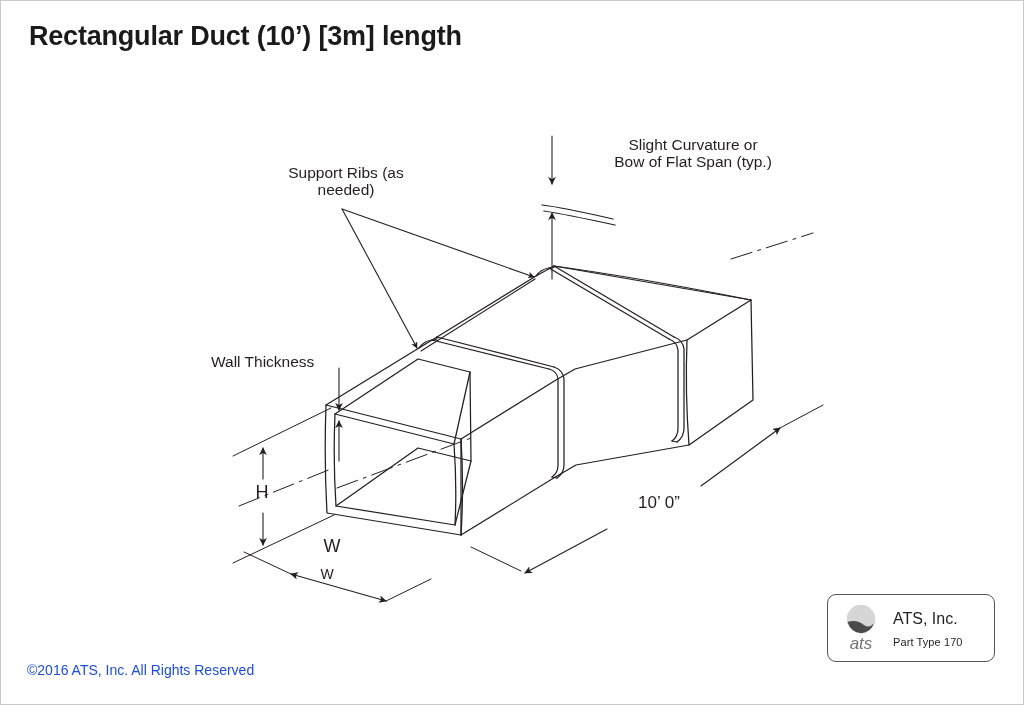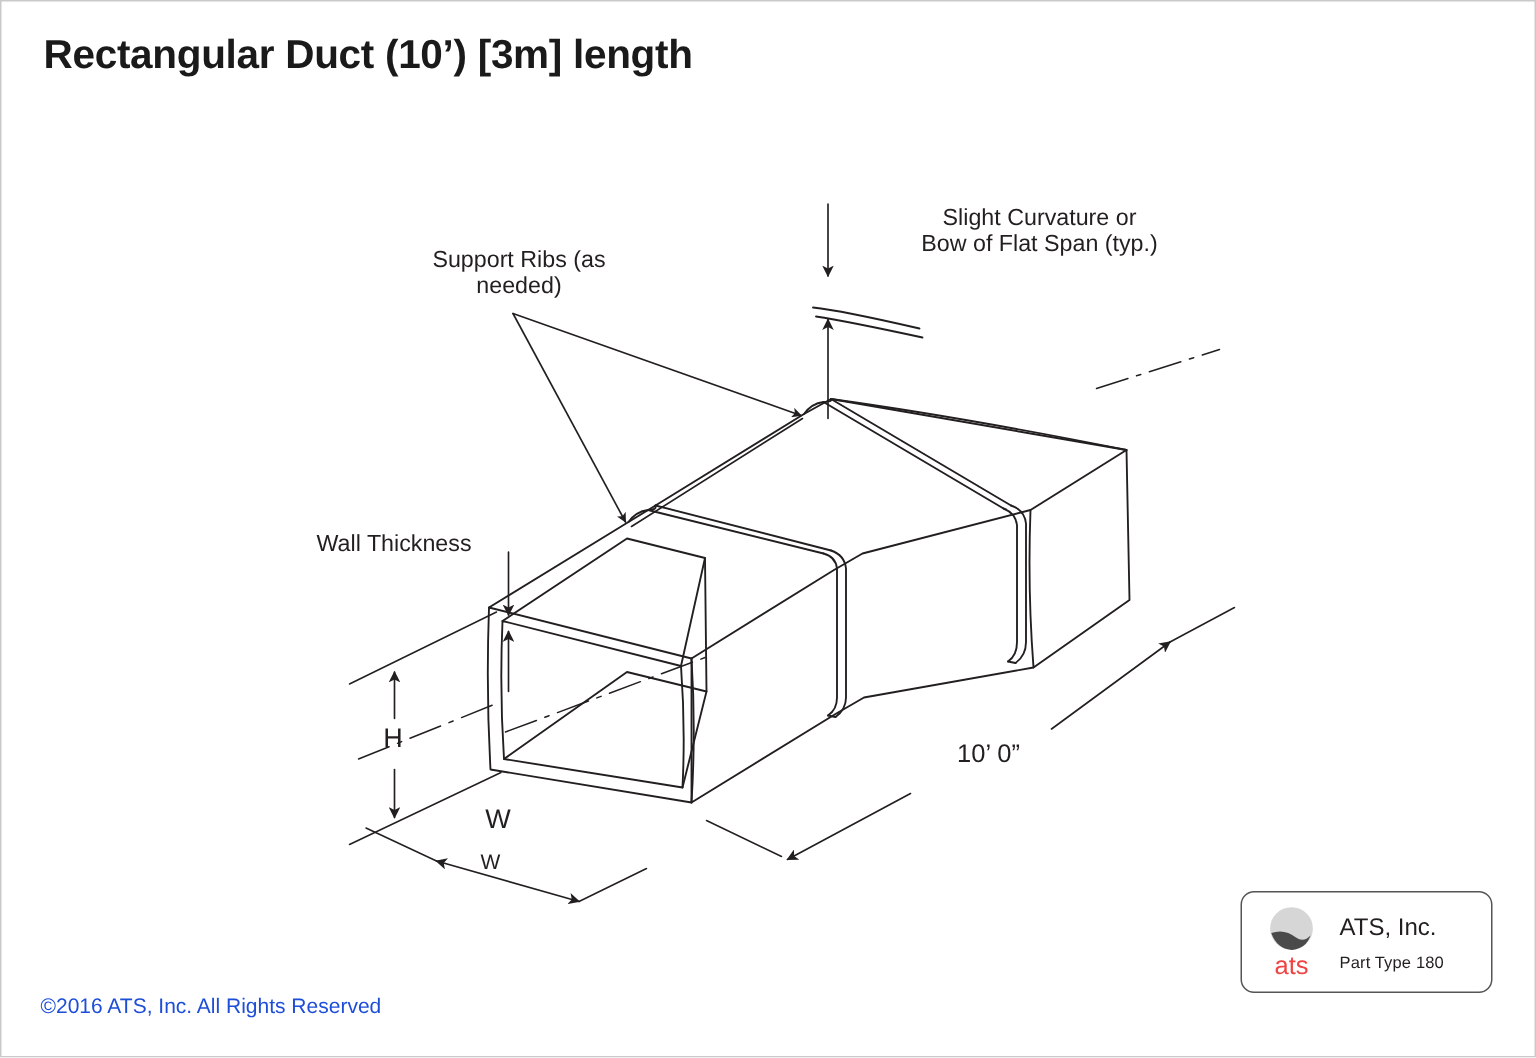--- a/index.html
+++ b/index.html
@@ -81,24 +81,25 @@
     align-items: center;
     justify-content: center;
   }
   .logo-circle {
     width: 30px;
     height: 30px;
     position: relative;
   }
   .logo-wordmark {
     font-size: 17px;
-    color: #ef4444;
+    color: #737373;
     line-height: 1;
     margin-top: 1px;
     font-family: "Liberation Sans", sans-serif;
+    font-style: italic;
   }
   .logo-text {
     margin-left: 9px;
     display: flex;
     flex-direction: column;
     justify-content: flex-end;
   }
   .logo-company {
     font-size: 16px;
     color: #231f20;
@@ -258,17 +259,17 @@
       <div class="logo-circle">
         <svg viewBox="0 0 40 40" width="30" height="30">
           <circle cx="20" cy="20" r="19" fill="#d6d6d6"></circle>
           <path d="M 2 24 Q 14 20 24 28 Q 31 33 37 26 Q 33 38 20 39 Q 7 38 2 24 Z" fill="#4a4a4a"></path>
         </svg>
       </div>
       <div class="logo-wordmark">ats</div>
     </div>
     <div class="logo-text">
       <div class="logo-company">ATS, Inc.</div>
-      <div class="logo-part">Part Type 180</div>
+      <div class="logo-part">Part Type 170</div>
     </div>
   </div>
 
 </div>
 
 </body></html>

